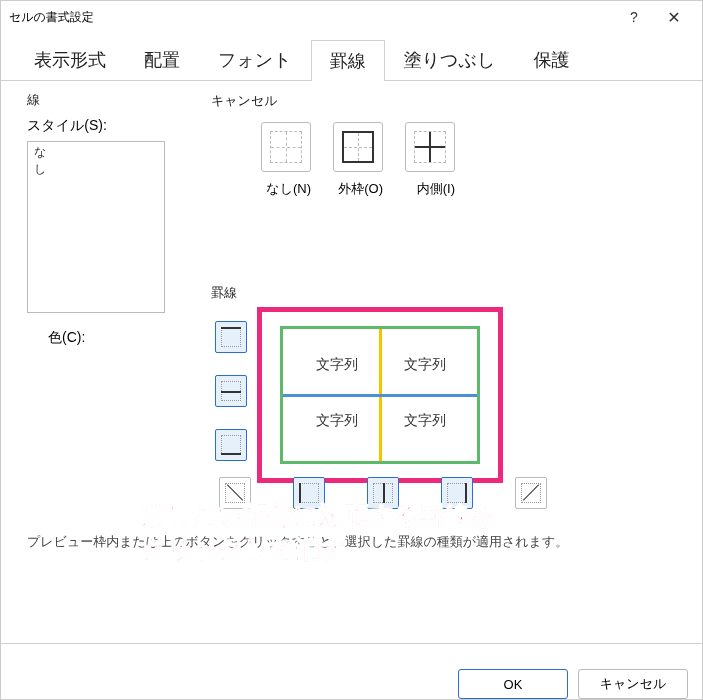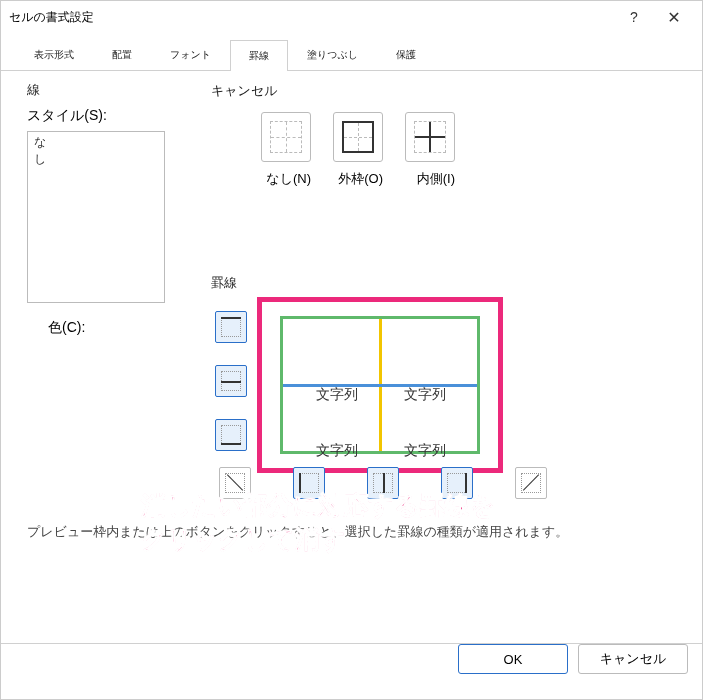--- a/index.html
+++ b/index.html
@@ -3,21 +3,21 @@
 <meta charset="utf-8">
 <style>
   * { box-sizing: border-box; font-family: "Yu Gothic UI", "Meiryo", sans-serif; }
   body { margin: 0; background: #fff; width: 703px; height: 700px; overflow: hidden; }
   .win { width: 703px; height: 700px; border: 1px solid #ccc; background: #fff; position: relative; }
   .titlebar { height: 32px; display: flex; align-items: center; padding: 8px 8px; }
   .titlebar .title { font-size: 12px; color: #000; flex: 1; }
   .titlebar .ctrl { width: 40px; height: 28px; display: flex; align-items: center; justify-content: center; font-size: 14px; color: #333; }
   .titlebar .ctrl.close { font-size: 16px; }
   .tabs { display: flex; padding: 6px 14px 0 14px; border-bottom: 1px solid #d0d0d0; gap: 0; }
-  .tab { font-size: 10px; padding: 8px 18px; color: #222; border: 1px solid transparent; border-bottom: none; cursor: pointer; }
+  .tab { font-size: 18px; padding: 8px 18px; color: #222; border: 1px solid transparent; border-bottom: none; cursor: pointer; }
   .tab.active { border-color: #d0d0d0; background: #fff; position: relative; top: 1px; }
   .body { position: relative; padding: 14px 20px; }
   .grp-label { font-size: 13px; color: #222; }
   .stylelabel { font-size: 14px; }
   .line-section { position: absolute; left: 26px; top: 10px; width: 160px; }
   .line-section .grp-label { display: block; margin-bottom: 8px; }
   .style-box { border: 1px solid #bbb; width: 138px; height: 172px; margin-top: 6px; padding: 6px 6px; display: flex; gap: 4px; }
   .style-col { flex: 1; display: flex; gap: 14px; }
   .style-sample { height: 6px; position: relative; }
   .none-text { font-size: 12px; color: #333; position: absolute; top: -4px; }
@@ -62,29 +62,29 @@
   .small-btn .ic.diag2::before { content: ''; position: absolute; left: -2px; top: 8px; right: -2px; border-top: 1px solid #333; transform: rotate(-45deg); }
   .small-btn.diag { background: #fff; border-color: #bbb; }
   .small-btn .ic.lft::before { content: ''; position: absolute; top: -1px; bottom: -1px; left: -1px; border-left: 2px solid #333; }
   .small-btn .ic.ctr::before { content: ''; position: absolute; top: -1px; bottom: -1px; left: 50%; border-left: 2px solid #333; }
   .small-btn .ic.rgt::before { content: ''; position: absolute; top: -1px; bottom: -1px; right: -1px; border-left: 2px solid #333; }
   .preview-box { position: absolute; left: 256px; top: 226px; width: 246px; height: 176px; border: 5px solid #ec297b; background: #fff; }
   .preview-inner { position: absolute; left: 18px; top: 14px; right: 18px; bottom: 14px; }
   .grid { position: absolute; inset: 0; border: 3px solid #5fb96b; }
   .grid .vline { position: absolute; top: 0; bottom: 0; left: 50%; width: 3px; margin-left: -1.5px; background: #f2c500; }
   .grid .hline { position: absolute; left: 0; right: 0; top: 50%; height: 3px; margin-top: -1.5px; background: #4a90d9; }
-  .celltxt { position: absolute; font-size: 14px; color: #333; margin-top: 40px; }
+  .celltxt { position: absolute; font-size: 14px; color: #333; }
   .celltxt.c1 { left: 18%; top: 22%; }
   .celltxt.c2 { left: 62%; top: 22%; }
   .celltxt.c3 { left: 18%; top: 62%; }
   .celltxt.c4 { left: 62%; top: 62%; }
   .bottom-border-btns { position: absolute; left: 218px; top: 396px; display: flex; gap: 42px; }
   .overlay-text { position: absolute; left: 140px; top: 418px; right: 40px; text-align: left; font-size: 25px; font-weight: 700; color: #ec297b; -webkit-text-stroke: 1px #fff; text-shadow: 0 0 2px #fff, 0 0 2px #fff; line-height: 1.35; }
   .hint { position: absolute; left: 26px; top: 452px; font-size: 13px; color: #444; }
-  .footer { position: absolute; left: 0; right: 0; bottom: 0; height: 56px; border-top: 1px solid #d0d0d0; display: flex; justify-content: flex-end; align-items: flex-start; gap: 10px; padding: 0 14px; }
+  .footer { position: absolute; left: 0; right: 0; bottom: 0; height: 56px; border-top: 1px solid #d0d0d0; display: flex; justify-content: flex-end; align-items: flex-end; gap: 10px; padding: 0 14px; }
   .btn { min-width: 110px; height: 30px; font-size: 13px; border: 1px solid #bbb; background: #fff; border-radius: 3px; display: flex; align-items: center; justify-content: center; }
   .btn.primary { border-color: #2a6fc9; }
 </style>
 </head>
 <body>
 
 <div class="win">
   <div class="titlebar">
     <span class="title">セルの書式設定</span>
     <div class="ctrl">?</div>

